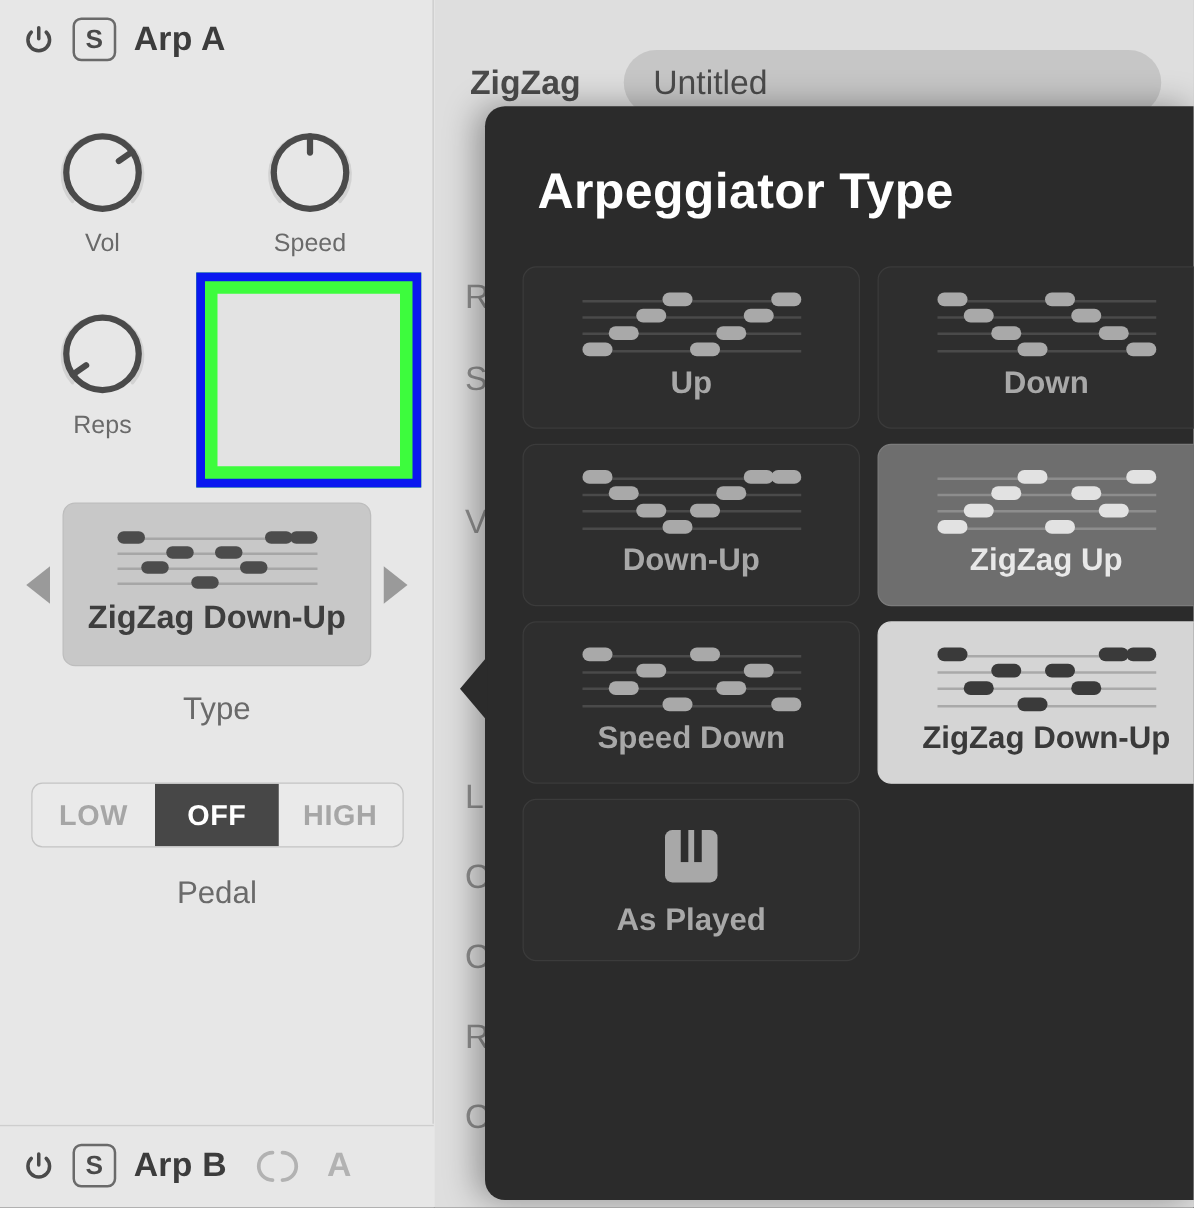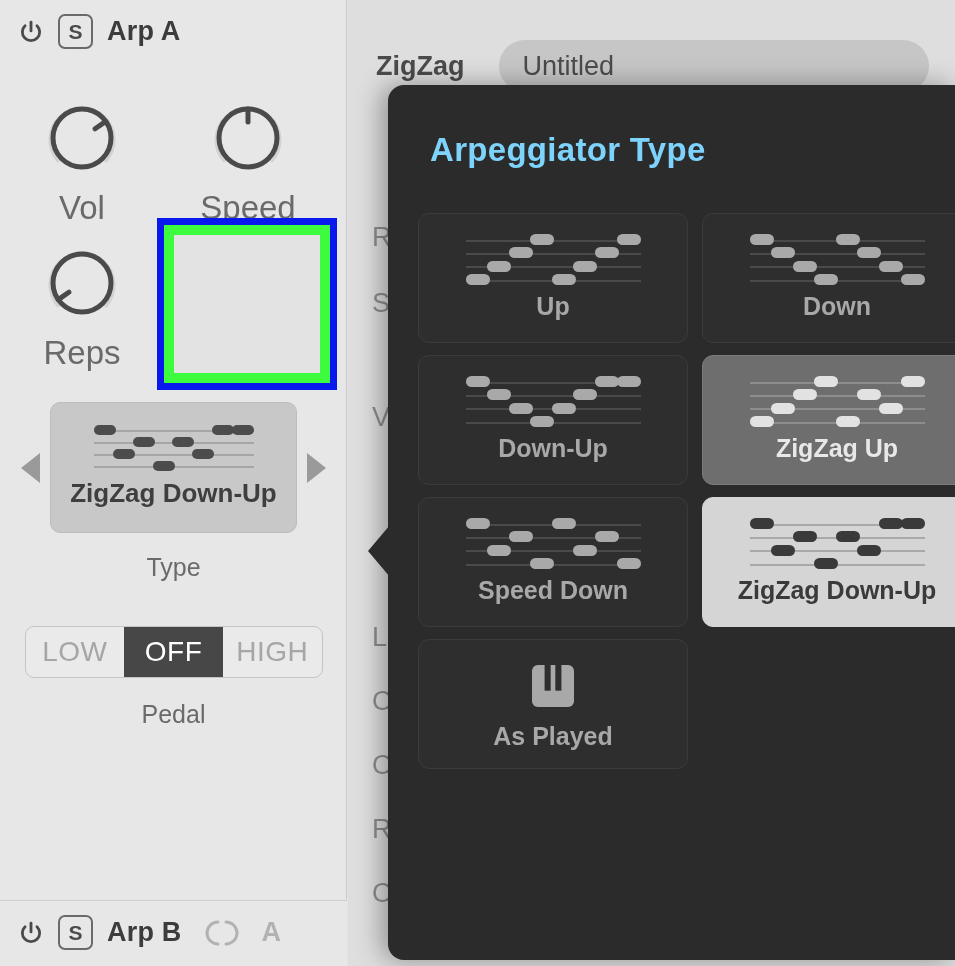--- a/index.html
+++ b/index.html
@@ -29,21 +29,21 @@
   .solo-btn {
     width: 35px; height: 35px; border: 2.5px solid #6a6a6a; border-radius: 7px;
     display: flex; align-items: center; justify-content: center;
     font-size: 21px; font-weight: bold; color: #4a4a4a; background: transparent;
   }
   .arp-title { font-size: 27px; font-weight: bold; color: #3c3c3c; letter-spacing: .2px; }
 
   
   .knob-cell { position: absolute; width: 140px; text-align: center; }
   .knob-wrap { position: relative; width: 86px; height: 86px; margin: 0 auto; }
-  .knob-label { margin-top: 8px; font-size: 33px; color: #6a6a6a; }
+  .knob-label { margin-top: 3px; font-size: 20px; color: #6a6a6a; }
 
   .highlight-blue {
     position: absolute; left: 157px; top: 218px; width: 180px; height: 172px;
     border: 7px solid #0a18f0; background: #3dfc3d; z-index: 6;
   }
   .highlight-inner { position: absolute; inset: 10px; background: #e3e3e3; }
 
   
   .type-area { position: absolute; left: 0; top: 402px; width: 347px; }
   .type-row { display: flex; align-items: center; justify-content: center; gap: 10px; }
@@ -59,21 +59,21 @@
   .type-caption { text-align: center; font-size: 25px; color: #6a6a6a; margin-top: 20px; }
 
   
   .pedal-area { position: absolute; left: 0; top: 626px; width: 347px; }
   .seg {
     width: 298px; height: 52px; margin: 0 auto; border: 1px solid #c4c4c4;
     border-radius: 9px; display: flex; overflow: hidden; background: #eaeaea;
   }
   .seg-item {
     flex: 1; display: flex; align-items: center; justify-content: center;
-    font-size: 28px; font-weight: normal; color: #a6a6a6; letter-spacing: .5px;
+    font-size: 23px; font-weight: bold; color: #a6a6a6; letter-spacing: .5px;
   }
   .seg-item.active { background: #474747; color: #ffffff; }
   .pedal-caption { text-align: center; font-size: 25px; color: #6a6a6a; margin-top: 22px; }
 
   
   .arp-b-bar {
     position: absolute; left: 0; top: 900px; width: 347px; height: 66px;
     background: #e7e7e7; border-top: 1px solid #cecece;
   }
   .arp-b-inner { position: absolute; left: 18px; top: 14px; display: flex; align-items: center; gap: 14px; }
@@ -99,21 +99,21 @@
     background: #2b2b2b; border-radius: 16px 0 0 16px; z-index: 10;
     box-shadow: -6px 0 26px rgba(0,0,0,.35);
   }
   .popover-tail {
     position: absolute; left: -20px; top: 440px; width: 0; height: 0;
     border-top: 26px solid transparent; border-bottom: 26px solid transparent;
     border-right: 22px solid #2b2b2b;
   }
   .popover-title {
     position: absolute; left: 42px; top: 46px;
-    font-size: 33px; font-weight: bold; color: #7dd3fc; letter-spacing: .3px;
+    font-size: 40px; font-weight: bold; color: #ffffff; letter-spacing: .3px;
   }
   .grid {
     position: absolute; left: 30px; top: 128px; width: 554px;
     display: grid; grid-template-columns: 1fr 1fr; gap: 12px 14px;
   }
   .opt {
     height: 130px; border-radius: 11px; background: #2e2e2e;
     border: 1px solid #3b3b3b;
     display: flex; flex-direction: column; align-items: center; justify-content: center;
   }

